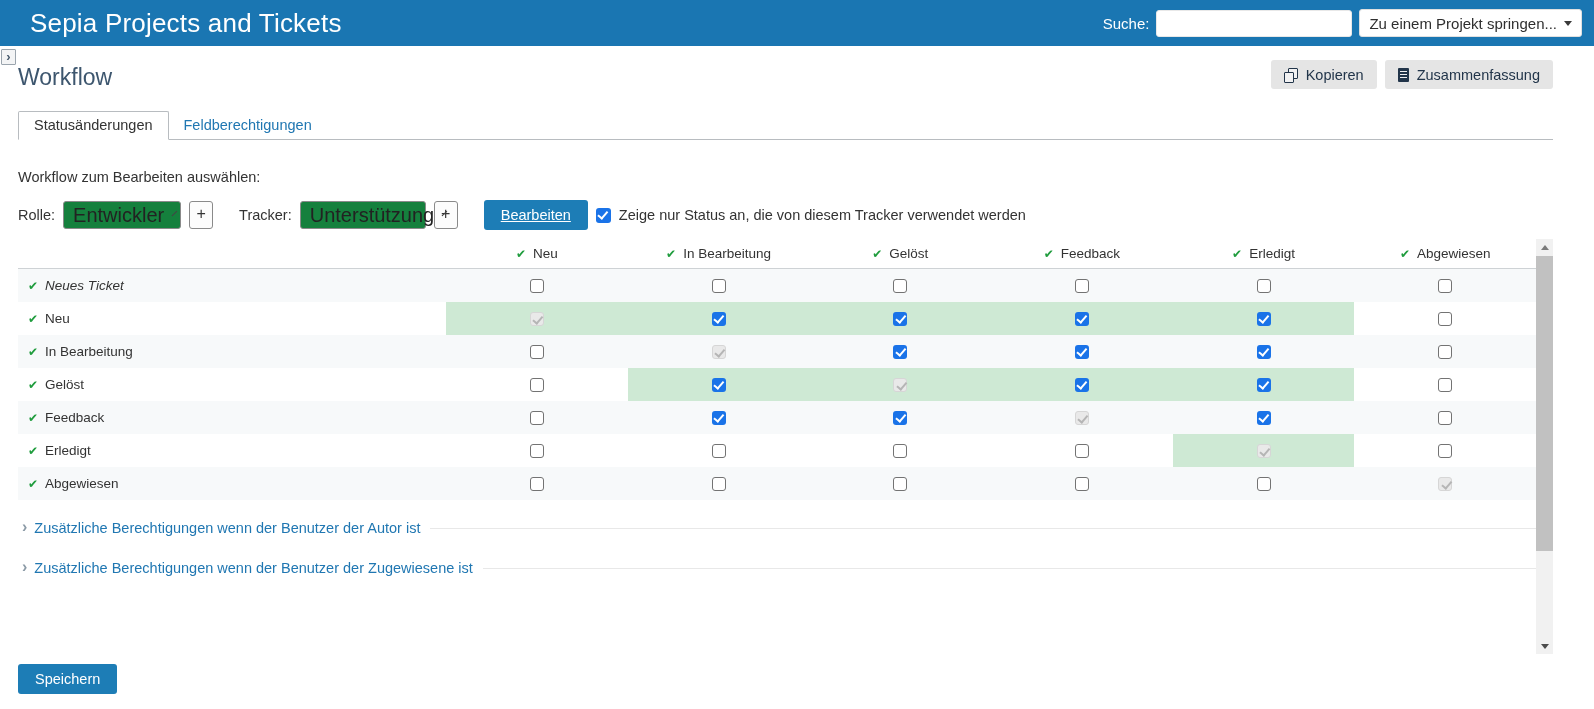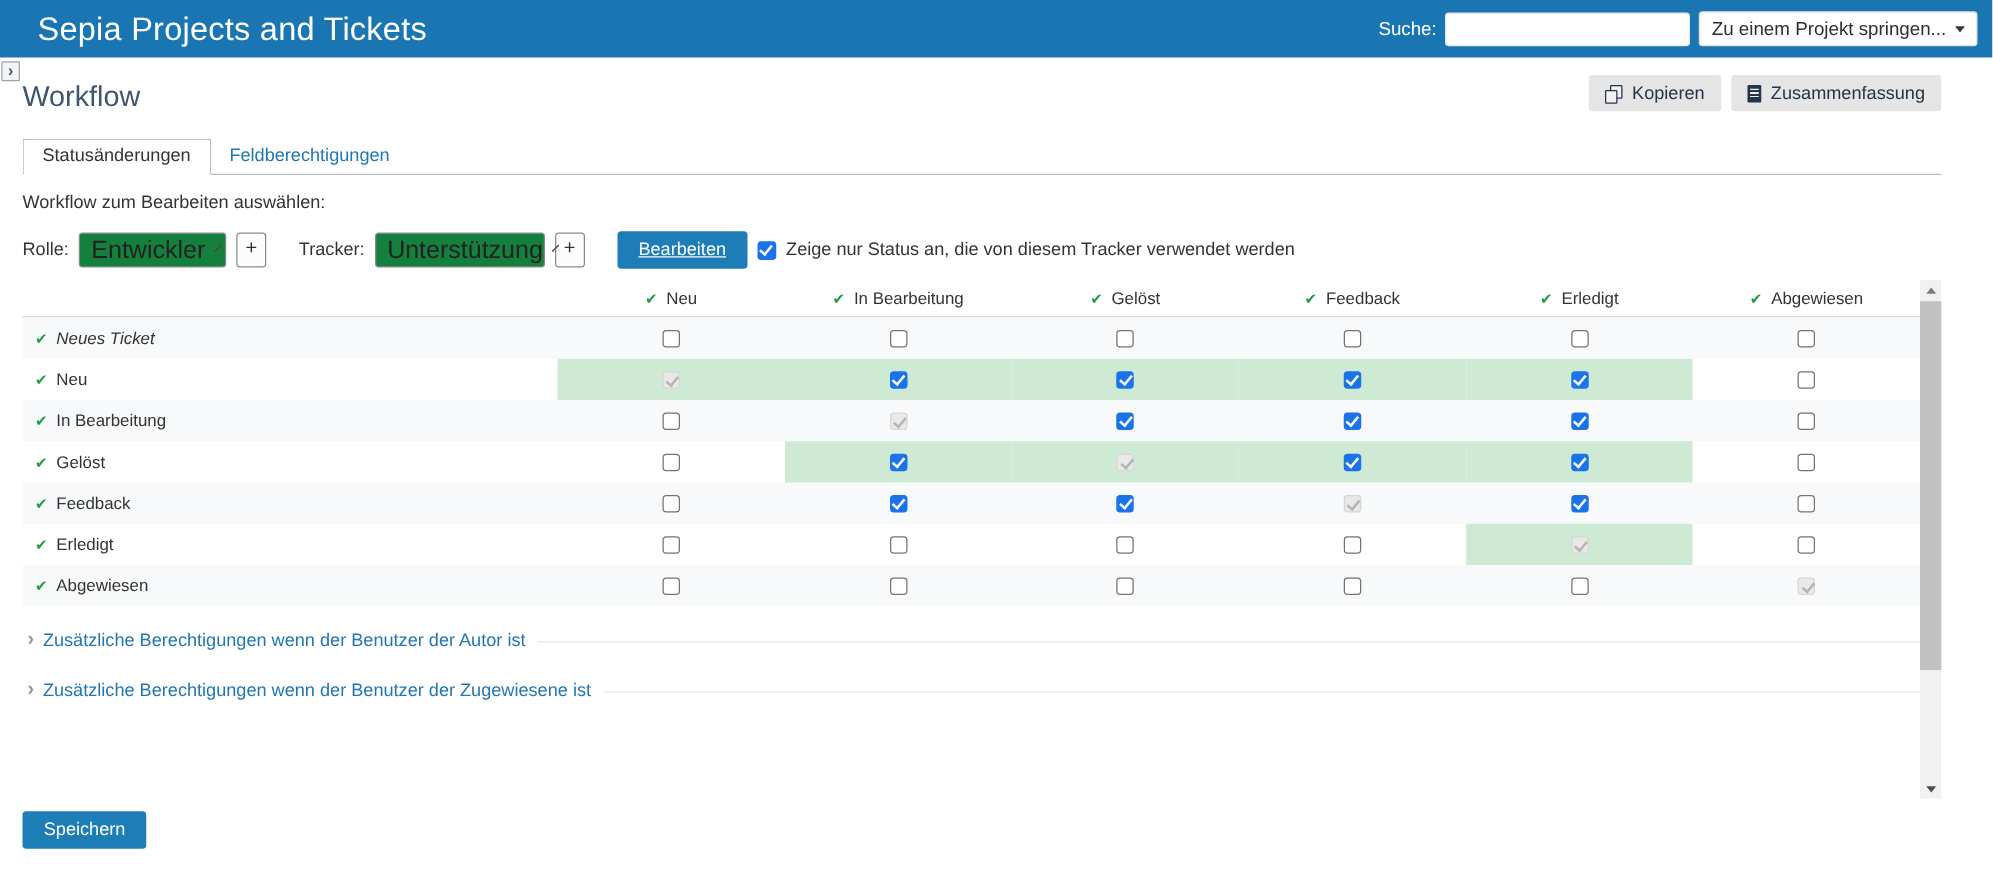--- a/index.html
+++ b/index.html
@@ -65,33 +65,33 @@
   
   .tabs { margin:20px 41px 0 18px; border-bottom:1px solid #b8bcc0; display:flex; align-items:flex-end; height:29px; }
   .tab { font-size:14.5px; padding:5px 15px 6px; cursor:pointer; }
   .tab.active {
     background:#fff; border:1px solid #b8bcc0; border-bottom:1px solid #fff;
     margin-bottom:-1px; color:#333; border-radius:2px 2px 0 0;
   }
   .tab.inactive { color:#2077b2; }
 
   
-  .intro { margin:14px 18px 0; font-size:14.5px; color:#333; }
+  .intro { margin:29px 18px 0; font-size:14.5px; color:#333; }
   .form-row { display:flex; align-items:center; margin:15px 18px 0; gap:8px; font-size:14.5px; }
   .sel {
     height:28px; border:1px solid #8a8a8a; border-radius:3px; background:#15803d;
     display:inline-flex; align-items:center; justify-content:space-between;
     padding:0 8px 0 9px; font-size:20px; color:#222; cursor:pointer;
   }
   .sel .sel-chev {
     width:7px; height:7px; border-right:1.7px solid #444; border-bottom:1.7px solid #444;
     transform:rotate(45deg); margin:-3px 0 0 10px;
   }
   .sel.role { width:118px; }
-  .sel.tracker { width:136px;justify-content:space-between; }
+  .sel.tracker { width:126px;justify-content:space-between; }
   .plus-btn {
     width:24px; height:28px; border:1px solid #8a8a8a; border-radius:3px; background:#fcfcfc;
     font-size:16px; color:#333; display:flex; align-items:center; justify-content:center;
     cursor:pointer; font-family:inherit; padding:0 0 2px;
   }
   .lbl { color:#333; }
   .sp { width:10px; }
   .primary {
     background:#1d7db6; color:#fff; border:none; border-radius:3px; height:30px;
     padding:0 17px; font-size:14.5px; cursor:pointer; font-family:inherit;

